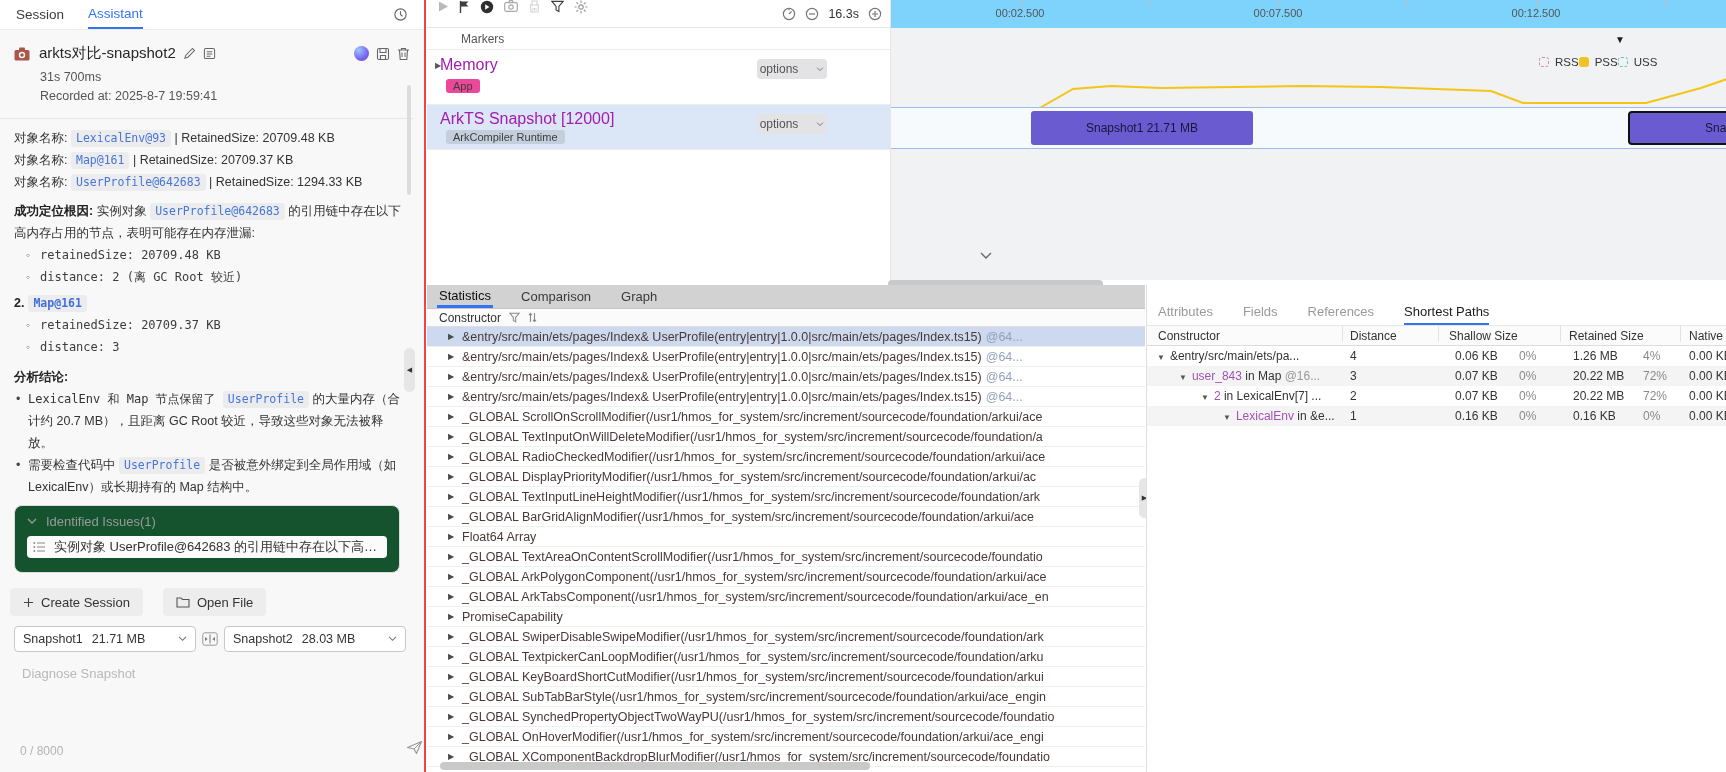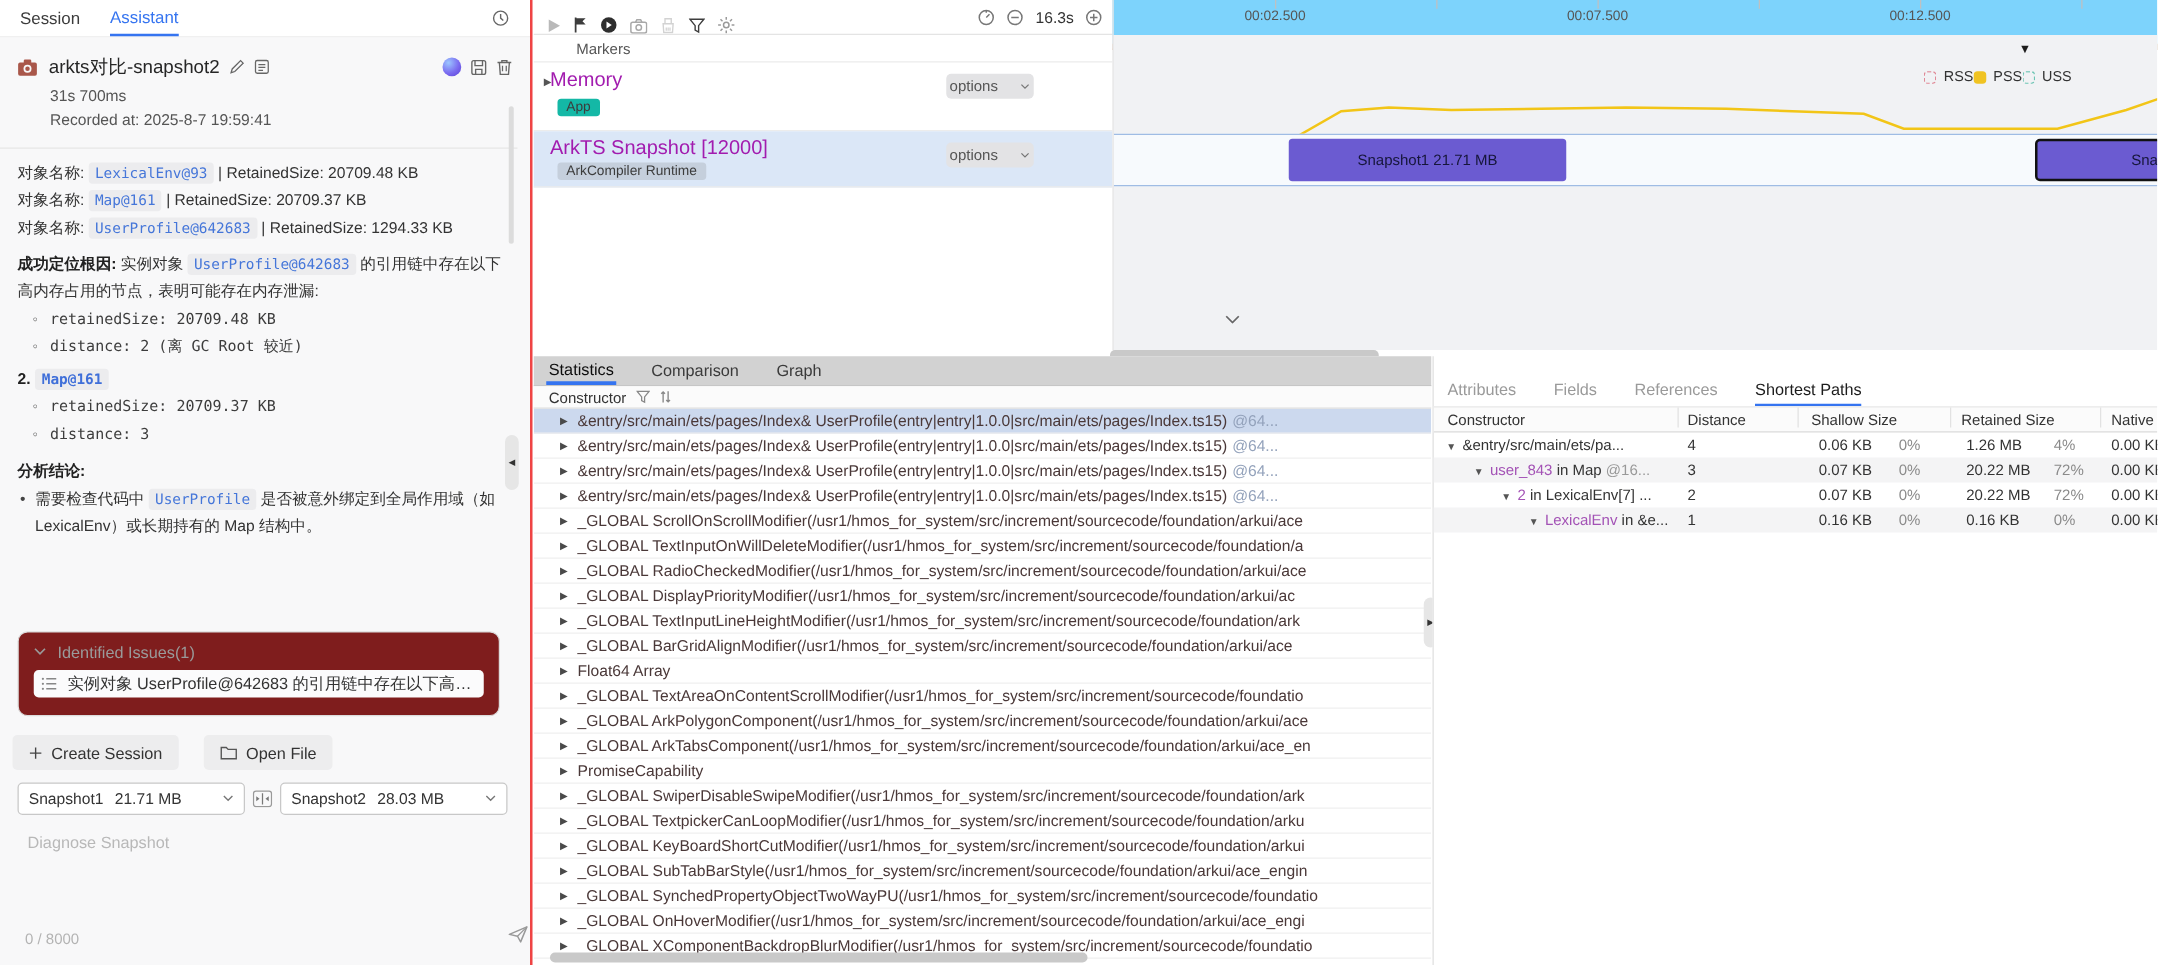--- a/index.html
+++ b/index.html
@@ -31,21 +31,21 @@
   .p-root{margin-top:7px}
   .bold{font-weight:bold;color:#222}
   .ol-item{margin-top:4px}
   .ol-num{font-weight:bold;color:#222;margin-right:4px}
   .ol-sub{padding-left:26px;font-family:"DejaVu Sans Mono",monospace;font-size:12px;color:#3d3d3d;position:relative}
   .ol-sub::before{content:"◦";position:absolute;left:12px;color:#777;font-family:"Liberation Sans",sans-serif}
   .concl-title{margin-top:8px;font-weight:bold;color:#222}
   .bullet{position:relative;padding-left:14px}
   .bullet::before{content:"•";position:absolute;left:2px;color:#444}
   .mono-inline{font-family:"DejaVu Sans Mono",monospace;font-size:12px}
-  .issues-box{position:absolute;top:505px;left:14px;width:386px;height:68px;background:#7f1d1d;
+  .issues-box{position:absolute;top:505px;left:14px;width:386px;height:68px;background:#14532d;
               border:1px solid #dcdcdc;border-radius:8px;padding:8px 12px}
   .issues-title{display:flex;align-items:center;gap:9px;color:#9a9a9a;font-size:13px}
   .issue-item{margin-top:7px;background:#fbfbfc;border-radius:4px;padding:2px 6px;display:flex;align-items:center;gap:8px;
               font-size:13px;color:#333;white-space:nowrap;overflow:hidden}
   .issue-item .txt{overflow:hidden;text-overflow:ellipsis}
   .lp-actions{position:absolute;top:588px;left:10px;display:flex;gap:20px}
   .btn{height:28px;padding:0 13px;background:#ededee;border-radius:4px;display:flex;align-items:center;gap:7px;
        font-size:13px;color:#333;cursor:pointer}
   .lp-selects{position:absolute;top:626px;left:14px;width:392px;display:flex;align-items:center;gap:6px}
   .select{flex:1;height:26px;border:1px solid #c8c8c8;border-radius:4px;background:#fff;display:flex;
@@ -55,32 +55,32 @@
   .lp-counter{position:absolute;top:744px;left:20px;font-size:12px;color:#b3b3b3}
   .send{position:absolute;top:740px;left:406px;cursor:pointer}
   .lp-scrollthumb{position:absolute;top:85px;left:407px;width:4px;height:110px;background:#dcdcdc;border-radius:2px}
   .handle{position:absolute;width:11px;height:44px;background:#e6e6e6;border-radius:6px;
           display:flex;align-items:center;justify-content:center;font-size:7px;color:#333;cursor:pointer}
   .handle-left{top:348px;left:404px}
   .handle-right{top:478px;left:1139px;height:40px}
 
   
   .names{position:absolute;left:427px;top:0;width:463px;height:285px;background:#fff}
-  .toolbar{height:28px;border-bottom:1px solid #e4e4e4;display:flex;align-items:flex-end;padding-left:10px;gap:10px}
+  .toolbar{height:28px;border-bottom:1px solid #e4e4e4;display:flex;align-items:flex-start;padding-left:10px;gap:10px}
   .toolbar .tbtn{display:flex;align-items:center;cursor:pointer}
   .tb-right{position:absolute;right:8px;top:0;height:28px;display:flex;align-items:center;gap:9px}
   .tb-dur{font-size:12.5px;color:#333}
   .markers-row{height:22px;border-bottom:1px solid #ececec;line-height:22px;padding-left:34px;font-size:12px;color:#555}
   .track-row{position:relative;border-bottom:1px solid #ececec}
   .row-memory{height:55px}
   .row-arkts{height:45px;background:#dbe7f7}
   .track-name{position:absolute;left:13px;top:6px;font-size:16px;color:#a21caf}
   .row-arkts .track-name{top:5px}
   .tri8{position:absolute;left:8px;top:11px;font-size:8px;color:#555}
-  .tag-chip{position:absolute;left:19px;top:29px;background:#14b8a6;border-radius:3px;font-size:11px;color:#3c3c3c;
+  .tag-chip{position:absolute;left:19px;top:29px;background:#ec4899;border-radius:3px;font-size:11px;color:#3c3c3c;
             padding:1px 7px}
   .row-arkts .tag-chip{top:25px;background:#c5cfdc}
   .opt-chip{position:absolute;left:330px;top:9px;width:70px;height:20px;background:#e3e3e5;border-radius:4px;
             display:flex;align-items:center;justify-content:center;gap:18px;font-size:12px;color:#555;cursor:pointer}
 
   
   .tl{position:absolute;left:890px;top:0;width:836px;height:280px}
   .ruler{position:relative;height:40px;background:#7dd3fc;border-bottom:5px solid #f97316;border-left:1px solid #e6e6e6}
   .tick{position:absolute;top:0;height:28px}
   .tick::before{content:"";position:absolute;left:0;top:0;width:1px;height:7px;background:#c0c0c0}
@@ -220,20 +220,23 @@
       <div class="ol-sub">retainedSize: 20709.48 KB</div>
       <div class="ol-sub">distance: 2 (离 GC Root 较近)</div>
       <div class="ol-item">
         <span class="ol-num">2.</span><span class="chip b">Map@161</span>
       </div>
       <div class="ol-sub">retainedSize: 20709.37 KB</div>
       <div class="ol-sub">distance: 3</div>
 
       <div class="concl-title">分析结论:</div>
       <div class="bullet">
+        <span class="mono-inline">LexicalEnv 和 Map 节点保留了 </span><span class="chip">UserProfile</span><span> 的大量内存（合计约 20.7 MB），且距离 GC Root 较近，导致这些对象无法被释放。</span>
+      </div>
+      <div class="bullet">
         <span>需要检查代码中 </span><span class="chip">UserProfile</span><span> 是否被意外绑定到全局作用域（如 LexicalEnv）或长期持有的 Map 结构中。</span>
       </div>
     </div>
 
     <div class="issues-box">
       <div class="issues-title">
         <span>
           <svg width="10" height="7" viewBox="0 0 10 7">
               <path d="M1 1l4 4 4-4" fill="none" stroke="#9a9a9a" stroke-width="1.4"></path>
             </svg>

